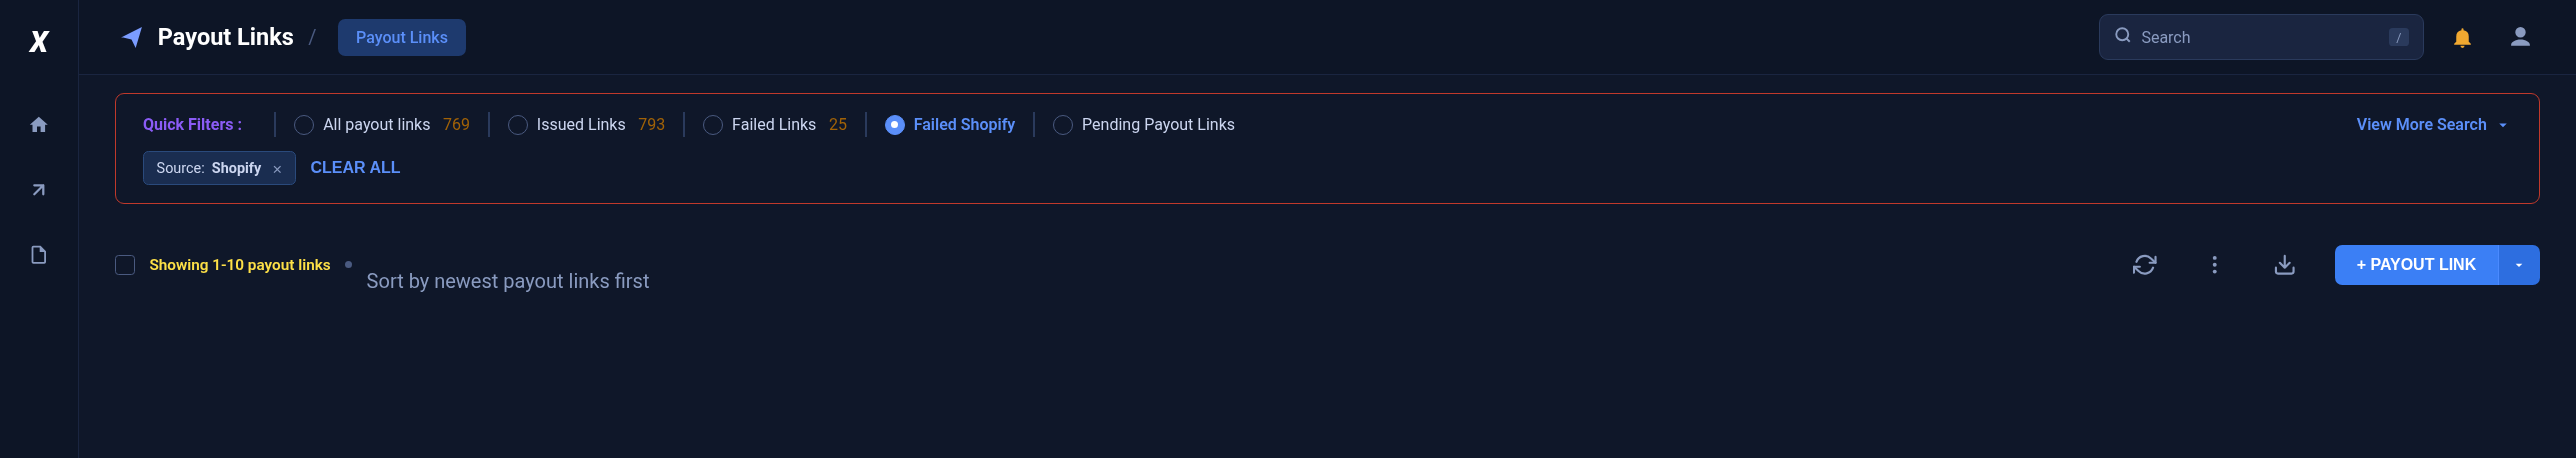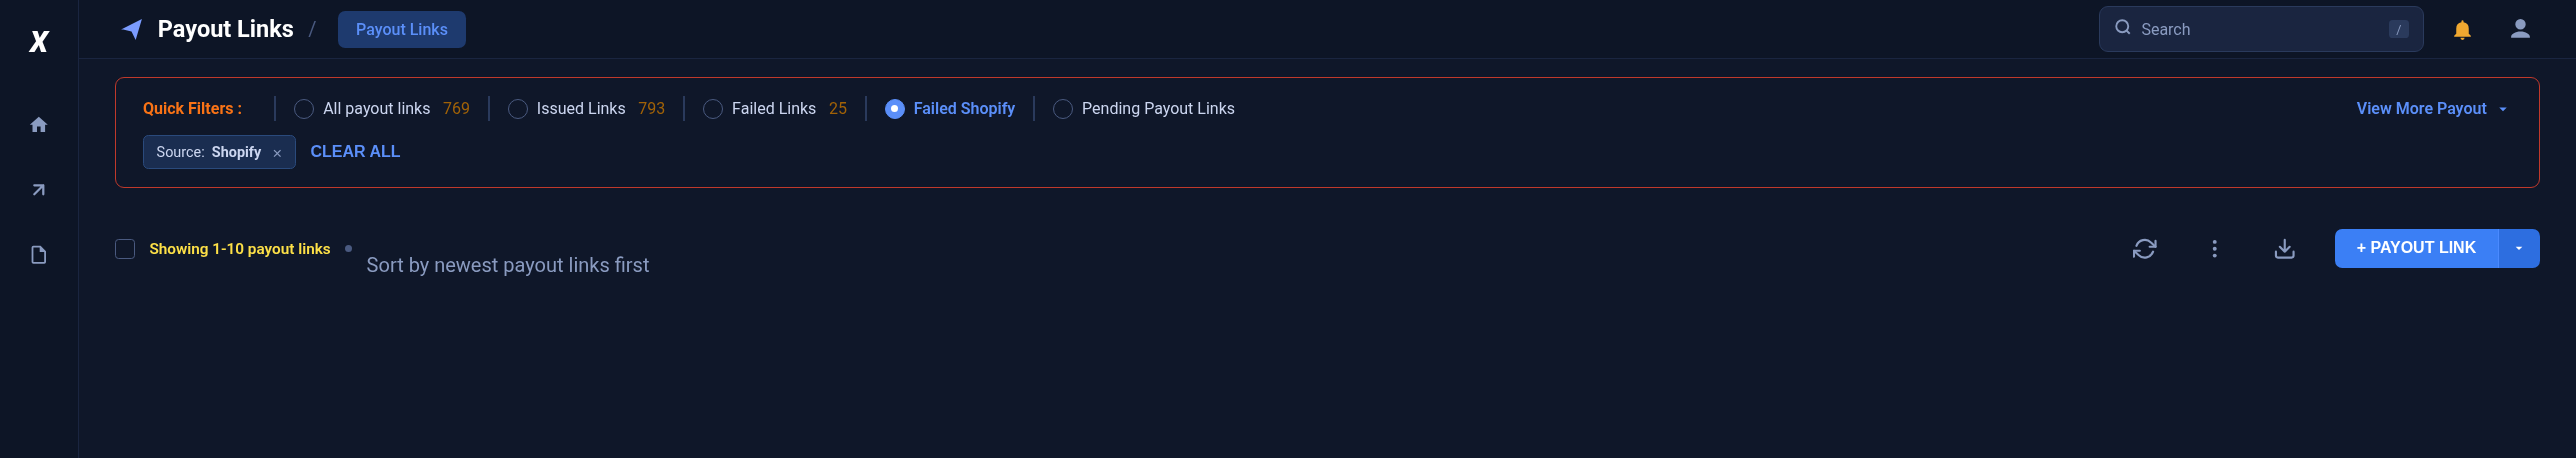--- a/index.html
+++ b/index.html
@@ -72,21 +72,21 @@
 
     
     .main-content {
       flex: 1;
       display: flex;
       flex-direction: column;
     }
 
     
     .topbar {
-      height: 59px;
+      height: 75px;
       background: #0d1526;
       display: flex;
       align-items: center;
       padding: 0 36px;
       border-bottom: 0.9px solid #1a2540;
       gap: 14.4px;
     }
 
     .topbar-left {
       display: flex;
@@ -215,21 +215,21 @@
     .quick-filters-row {
       display: flex;
       align-items: center;
       gap: 0;
       flex-wrap: nowrap;
     }
 
     .quick-filters-label {
       font-size: 16px;
       font-weight: 700;
-      color: #f97316;
+      color: #8b5cf6;
       white-space: nowrap;
       margin-right: 14.4px;
     }
 
     .filter-separator {
       width: 1.8px;
       height: 25px;
       background: #2a3a5c;
       margin: 0 18px;
       flex-shrink: 0;
@@ -369,21 +369,21 @@
 
     .sort-text {
       font-size: 20px;
       color: #8a9bc0;
       margin-top: 33px;
     }
 
     .bottom-actions {
       margin-left: auto;
       display: flex;
-      align-items: flex-start;
+      align-items: flex-end;
       gap: 30px;
     }
 
     .action-icon-btn {
       width: 40px;
       height: 40px;
       display: flex;
       align-items: center;
       justify-content: center;
       cursor: pointer;
@@ -529,21 +529,21 @@
           </div>
 
           <div class="filter-separator"></div>
 
           <div class="filter-option">
             <div class="filter-radio"></div>
             <span class="filter-label">Pending Payout Links</span>
           </div>
 
           <div class="view-more-filters">
-            <span>View More Payout</span>
+            <span>View More Search</span>
             <svg viewBox="0 0 24 24" width="18" height="18" fill="currentColor">
               <path d="M7 10l5 5 5-5z"></path>
             </svg>
           </div>
         </div>
 
         <div class="active-filters-row">
           <div class="filter-tag">
             <span>Source: </span>
             <span class="filter-tag-bold">Shopify</span>

